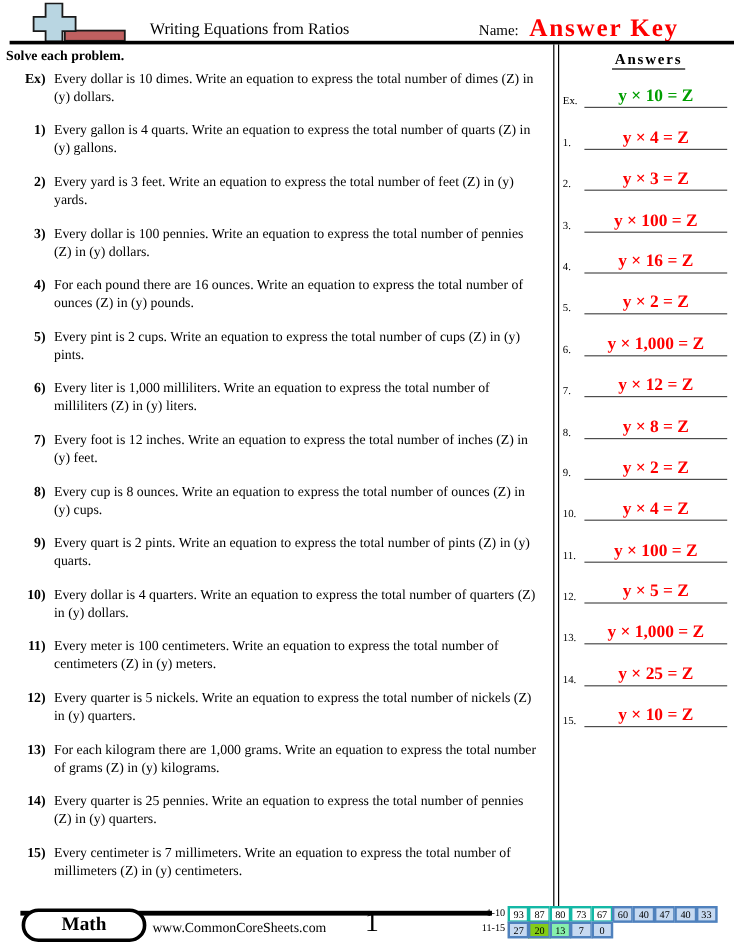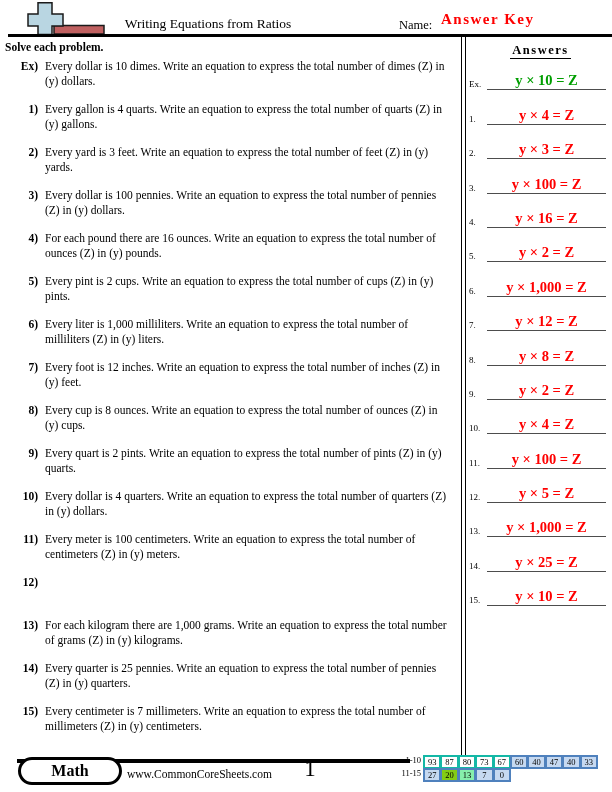--- a/index.html
+++ b/index.html
@@ -6,21 +6,21 @@
   .page {
     position:relative; width:612px; height:792px; margin:0 auto;
     background:#ffffff; font-family:"Liberation Serif", serif; color:#000;
     overflow:hidden;
   }
 
   
   .logo { position:absolute; left:26px; top:2px; }
   .worksheet-title { position:absolute; left:0; top:16px; width:416px; text-align:center; font-size:13.5px; }
   .name-label { position:absolute; left:399px; top:18px; font-size:12.5px; }
-  .answer-key { position:absolute; left:441px; top:11px; font-size:15px; font-weight:bold; letter-spacing:1.5px; }
+  .answer-key { position:absolute; left:441px; top:11px; font-size:21px; font-weight:bold; letter-spacing:1.5px; }
   .header-rule { position:absolute; left:8px; top:34px; width:604px; height:3px; background:#000; }
   .instruction { position:absolute; left:5px; top:41px; font-size:11.5px; font-weight:bold; }
 
   
   .divider { position:absolute; left:461px; top:37px; height:721px; width:3px;
     border-left:1.4px solid #000; border-right:1.4px solid #000; }
 
   
   .questions { position:absolute; left:0; top:59px; width:458px; }
   .question { display:flex; margin-bottom:13px; min-height:30px; }
@@ -117,20 +117,21 @@
       <div class="question">
     <div class="q-num">10)</div>
     <div class="q-text">Every dollar is 4 quarters. Write an equation to express the total number of quarters (Z) in (y) dollars.</div>
   </div>
       <div class="question">
     <div class="q-num">11)</div>
     <div class="q-text">Every meter is 100 centimeters. Write an equation to express the total number of centimeters (Z) in (y) meters.</div>
   </div>
       <div class="question">
     <div class="q-num">12)</div>
+    <div class="q-text">Every quarter is 5 nickels. Write an equation to express the total number of nickels (Z) in (y) quarters.</div>
   </div>
       <div class="question">
     <div class="q-num">13)</div>
     <div class="q-text">For each kilogram there are 1,000 grams. Write an equation to express the total number of grams (Z) in (y) kilograms.</div>
   </div>
       <div class="question">
     <div class="q-num">14)</div>
     <div class="q-text">Every quarter is 25 pennies. Write an equation to express the total number of pennies (Z) in (y) quarters.</div>
   </div>
       <div class="question">

